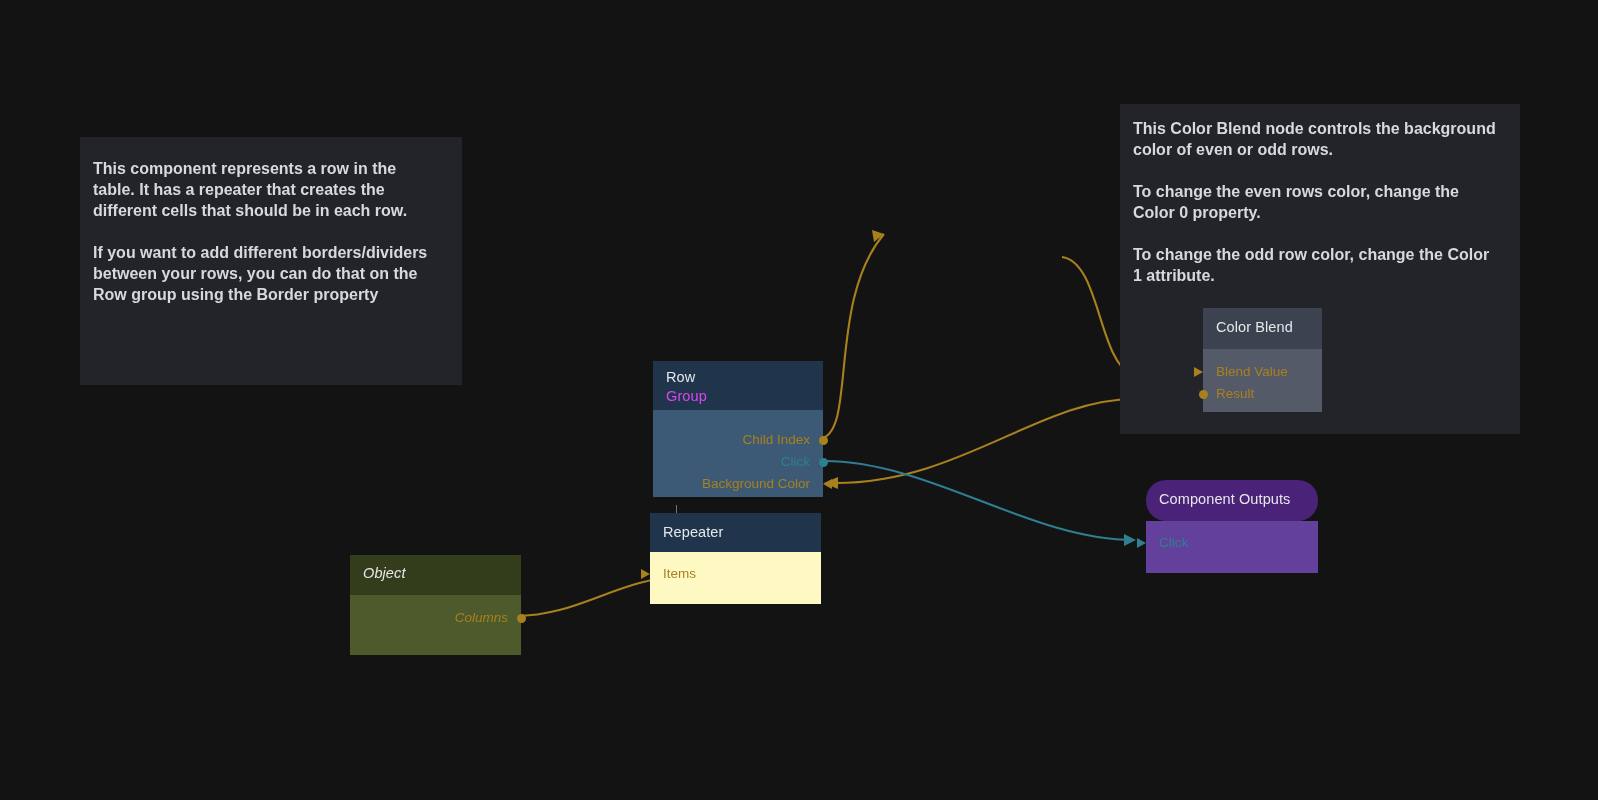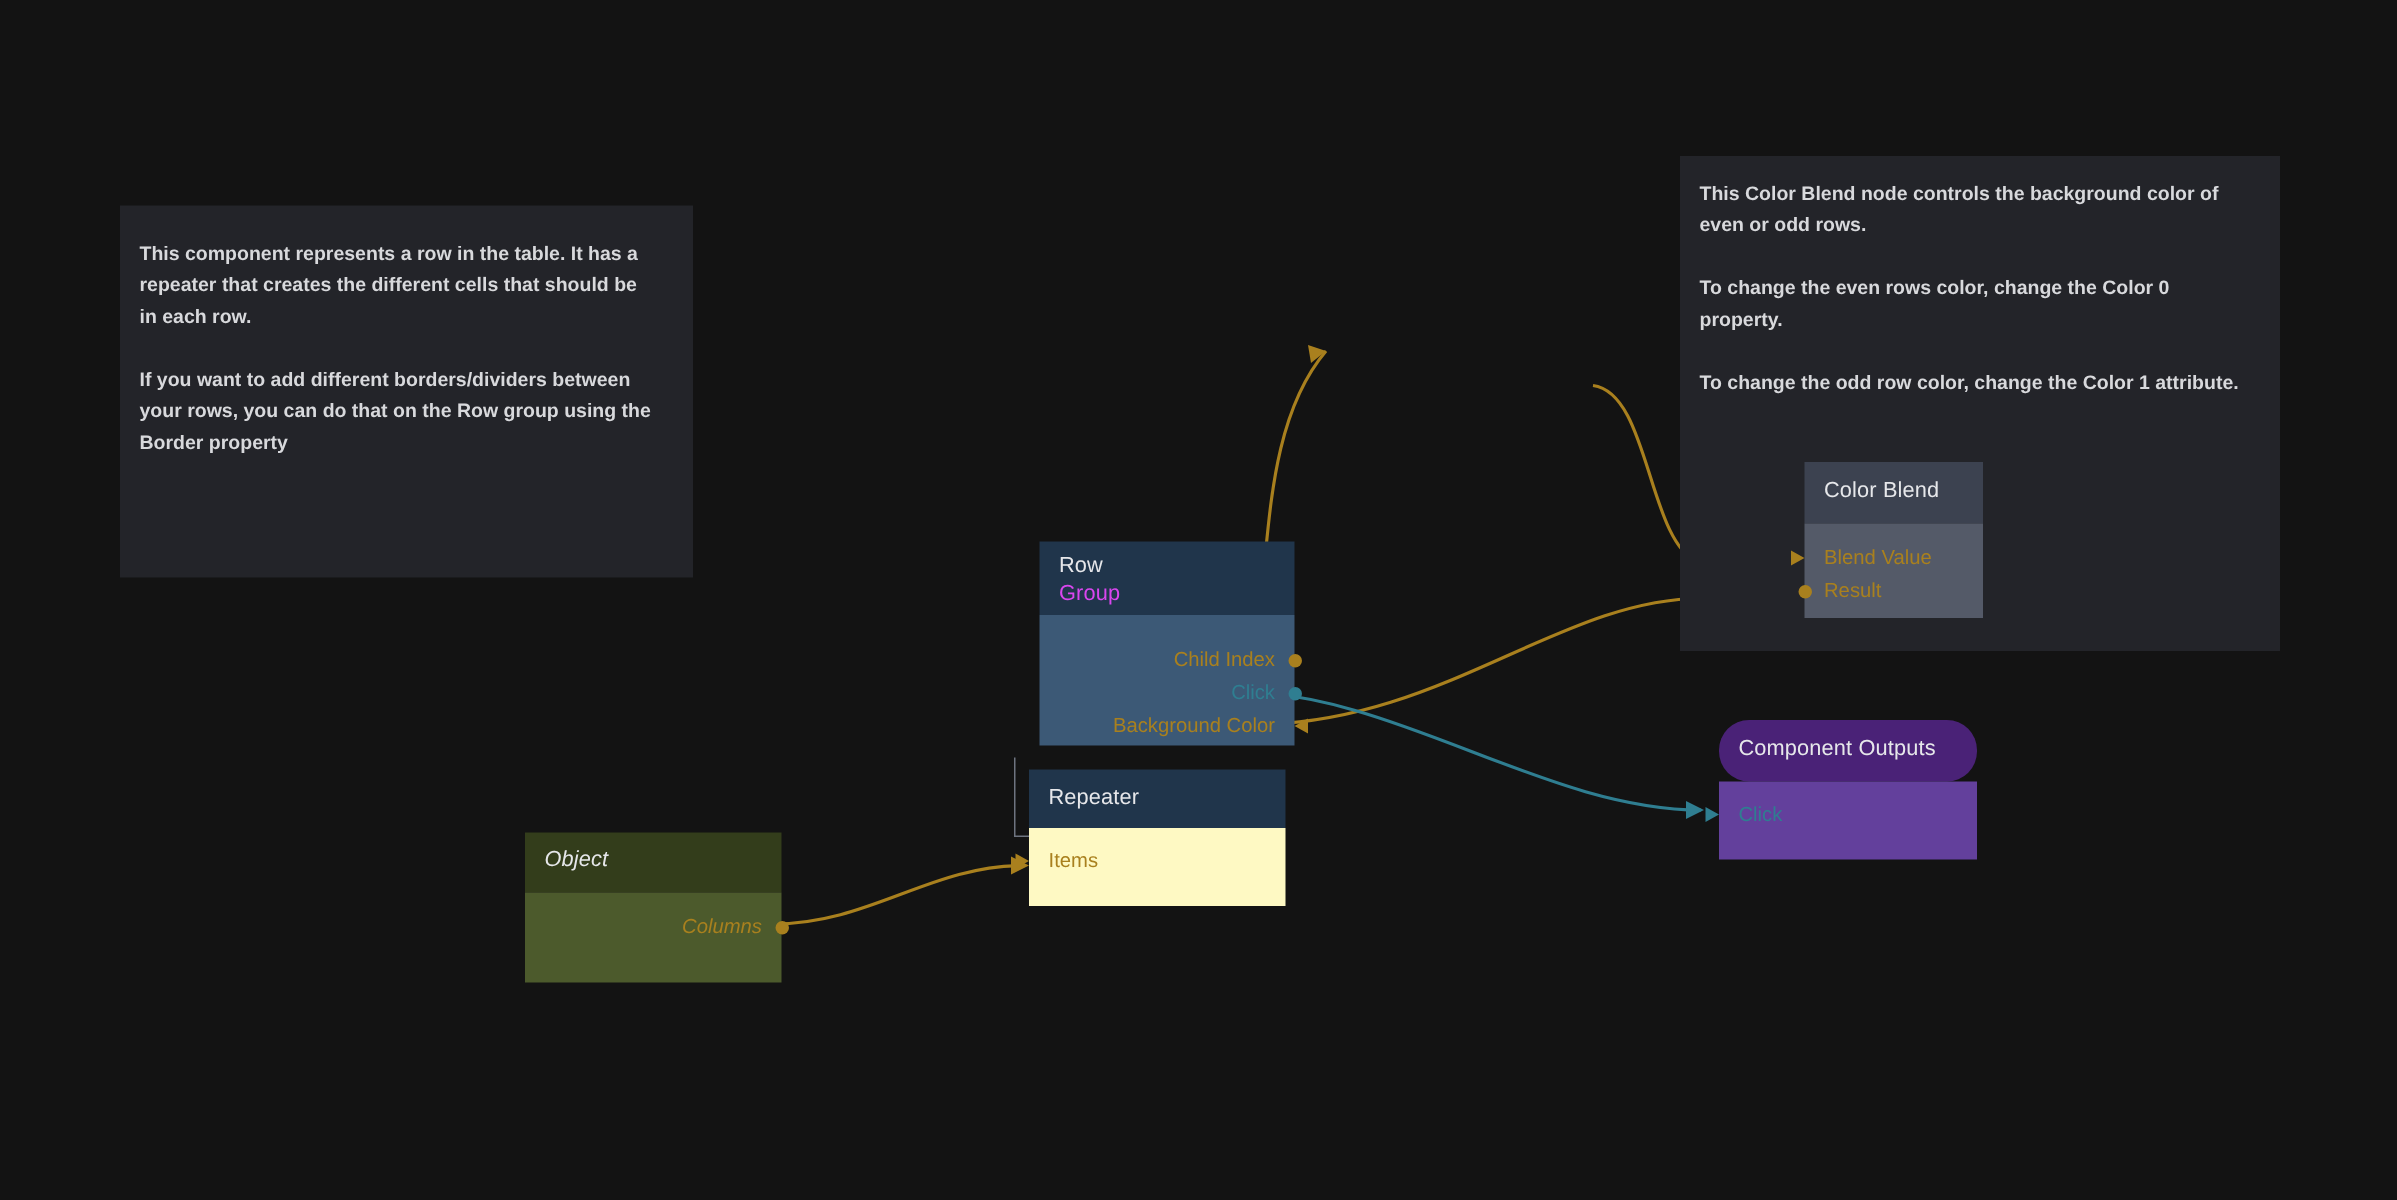--- a/index.html
+++ b/index.html
@@ -17,21 +17,21 @@
     -webkit-font-smoothing: antialiased;
   }
 
   
   .comment {
     position: absolute;
     background: #232429;
     box-sizing: border-box;
   }
   .comment .comment-body {
-    font-size: 13px;
+    font-size: 16px;
     font-weight: bold;
     line-height: 21px;
     color: #d8d9dc;
     white-space: pre-wrap;
   }
 
   
   .node {
     position: absolute;
     box-sizing: border-box;
@@ -160,21 +160,21 @@
   </div>
 
   <div class="comment" style="left:1120px; top:104px; width:400px; height:330px;">
     <div class="comment-body" style="padding:14px 22px 0 13px;">This Color Blend node controls the background color of even or odd rows.
 
 To change the even rows color, change the Color 0 property.
 
 To change the odd row color, change the Color 1 attribute.</div>
   </div>
 
-  <div class="node group" style="left:653px; top:361px; width:170px;margin-left:40px;">
+  <div class="node group" style="left:653px; top:361px; width:170px;">
     <div class="node-header" style="height:49px; padding-top:7px;">
       <div class="node-title">Row</div>
       <div class="node-subtitle">Group</div>
     </div>
     <div class="node-body" style="height:87px; padding-top:19px;">
       <div class="port-row right c-amber">
         <span>Child Index</span>
         <span class="port-dot out" style="background:#a9801e;"></span>
       </div>
       <div class="port-row right c-teal">
@@ -183,21 +183,21 @@
       </div>
       <div class="port-row right c-amber">
         <span>Background Color</span>
         <span class="port-arrow inp-right"></span>
       </div>
     </div>
   </div>
 
   <div class="tree-bracket" style="left:676px; top:505px; width:9px; height:52px;"></div>
 
-  <div class="node repeater" style="left:686px; top:513px; width:171px;">
+  <div class="node repeater" style="left:650px; top:513px; width:171px;">
     <div class="node-header" style="height:39px; padding-top:10px;">
       <div class="node-title">Repeater</div>
     </div>
     <div class="node-body" style="height:52px; padding-top:11px;">
       <div class="port-row left c-amber">
         <span class="port-arrow inp-left"></span>
         <span>Items</span>
       </div>
     </div>
   </div>

